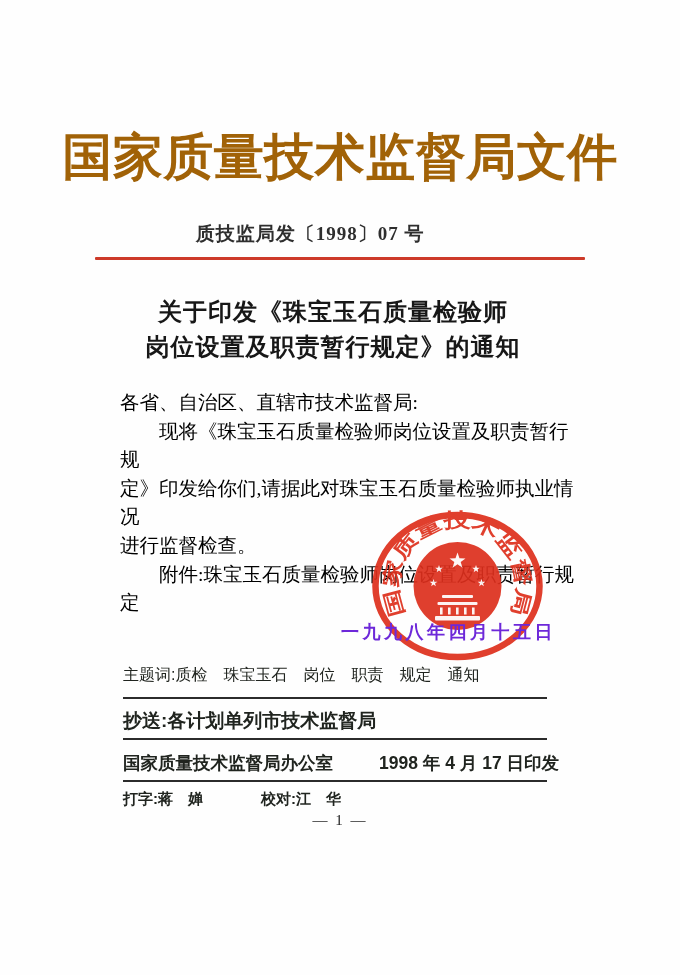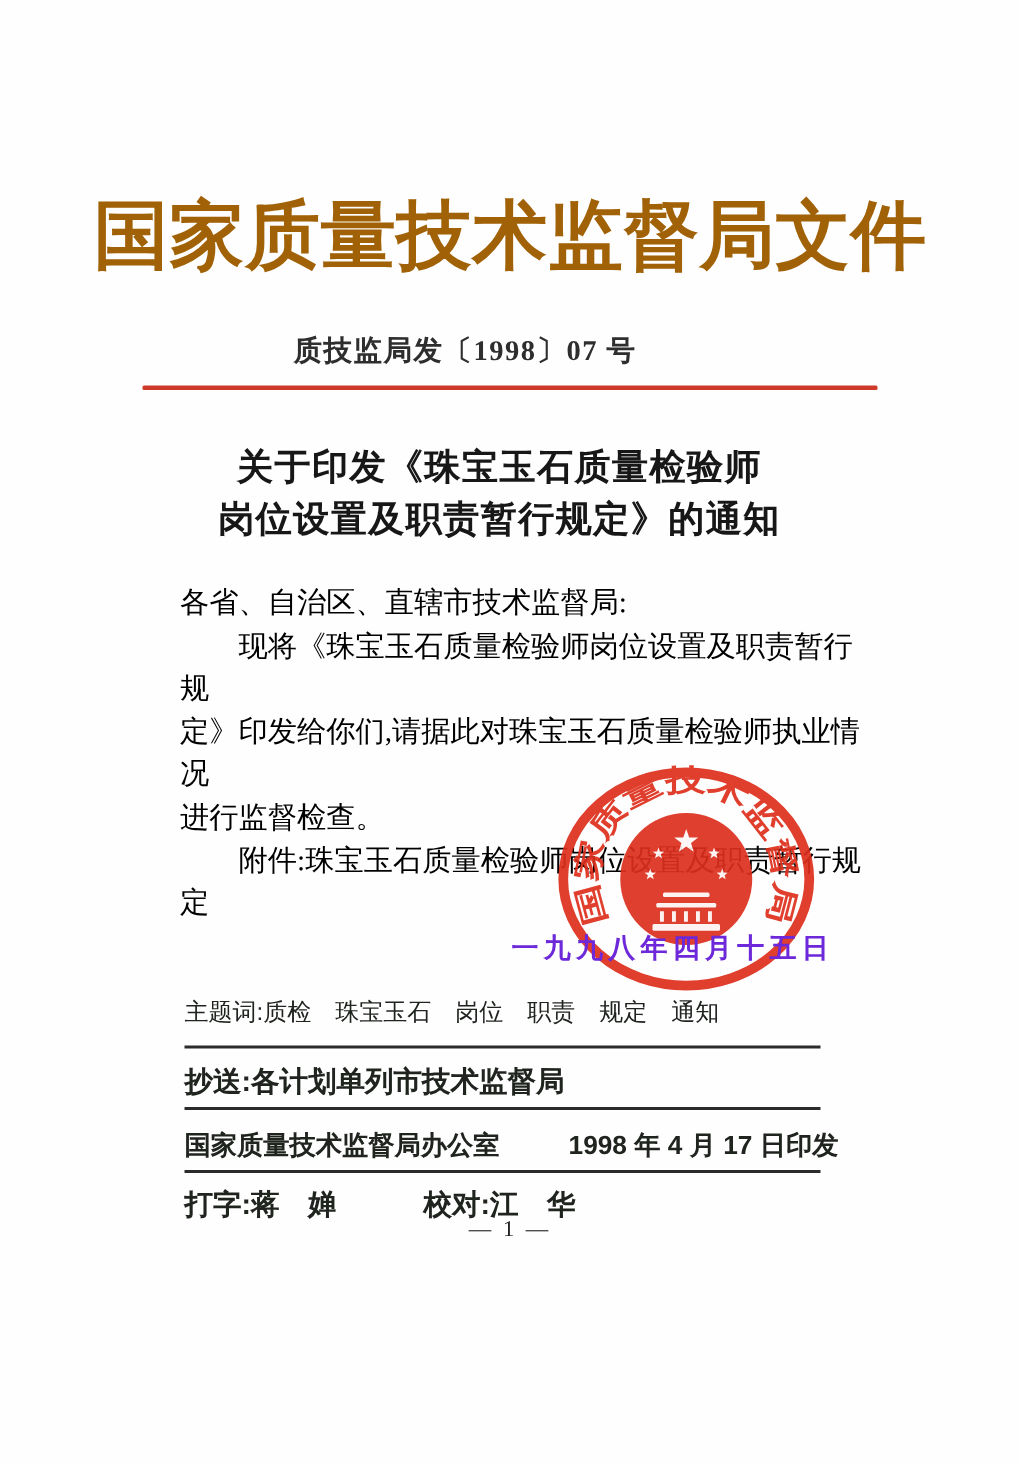--- a/index.html
+++ b/index.html
@@ -72,21 +72,21 @@
   .issuer-row{
     top:751px; left:123px; width:436px;
     display:flex; justify-content:space-between; align-items:baseline;
     font-family:"Liberation Sans", sans-serif;
     font-size:17.5px; font-weight:700; color:#20241f;
   }
   .typist-row{
     top:790px; left:123px;
     display:flex; gap:58px;
     font-family:"Liberation Sans", sans-serif;
-    font-size:19px; font-weight:700; color:#20241f;
+    font-size:15px; font-weight:700; color:#20241f;
   }
   .page-number{
     top:812px; left:0; width:680px;
     text-align:center; font-size:15px; letter-spacing:2px; color:#222;
   }
 </style>
 </head>
 <body>
 
 <div class="abs org-title">国家质量技术监督局文件</div>

